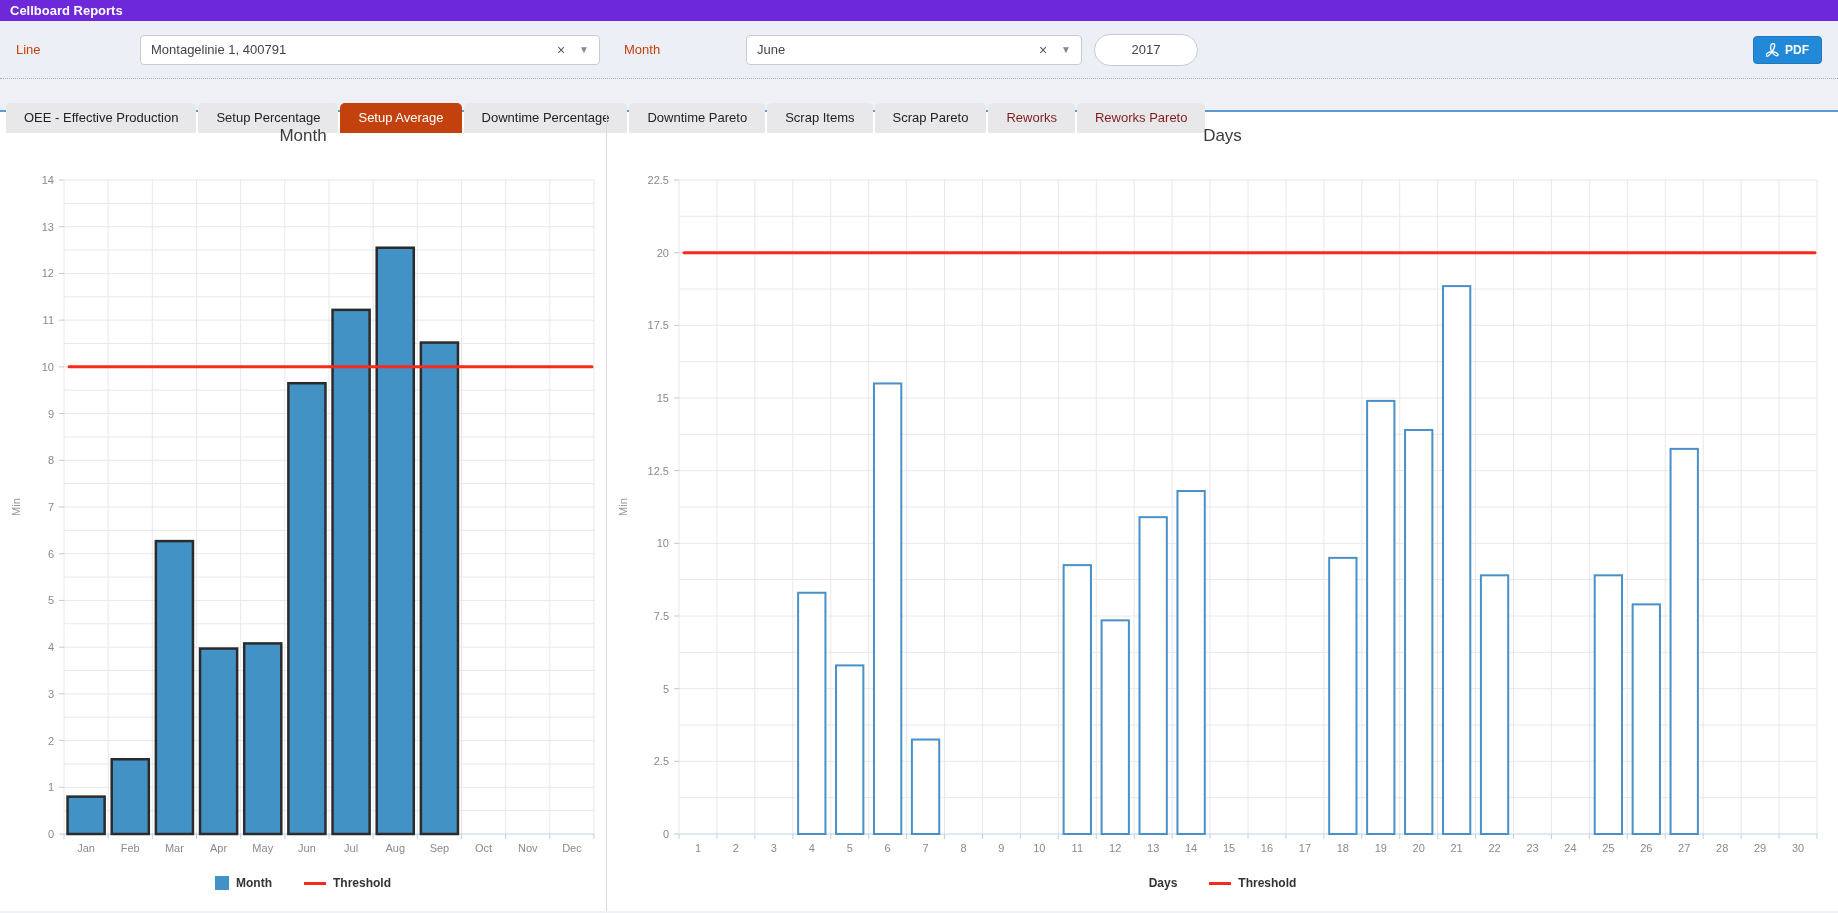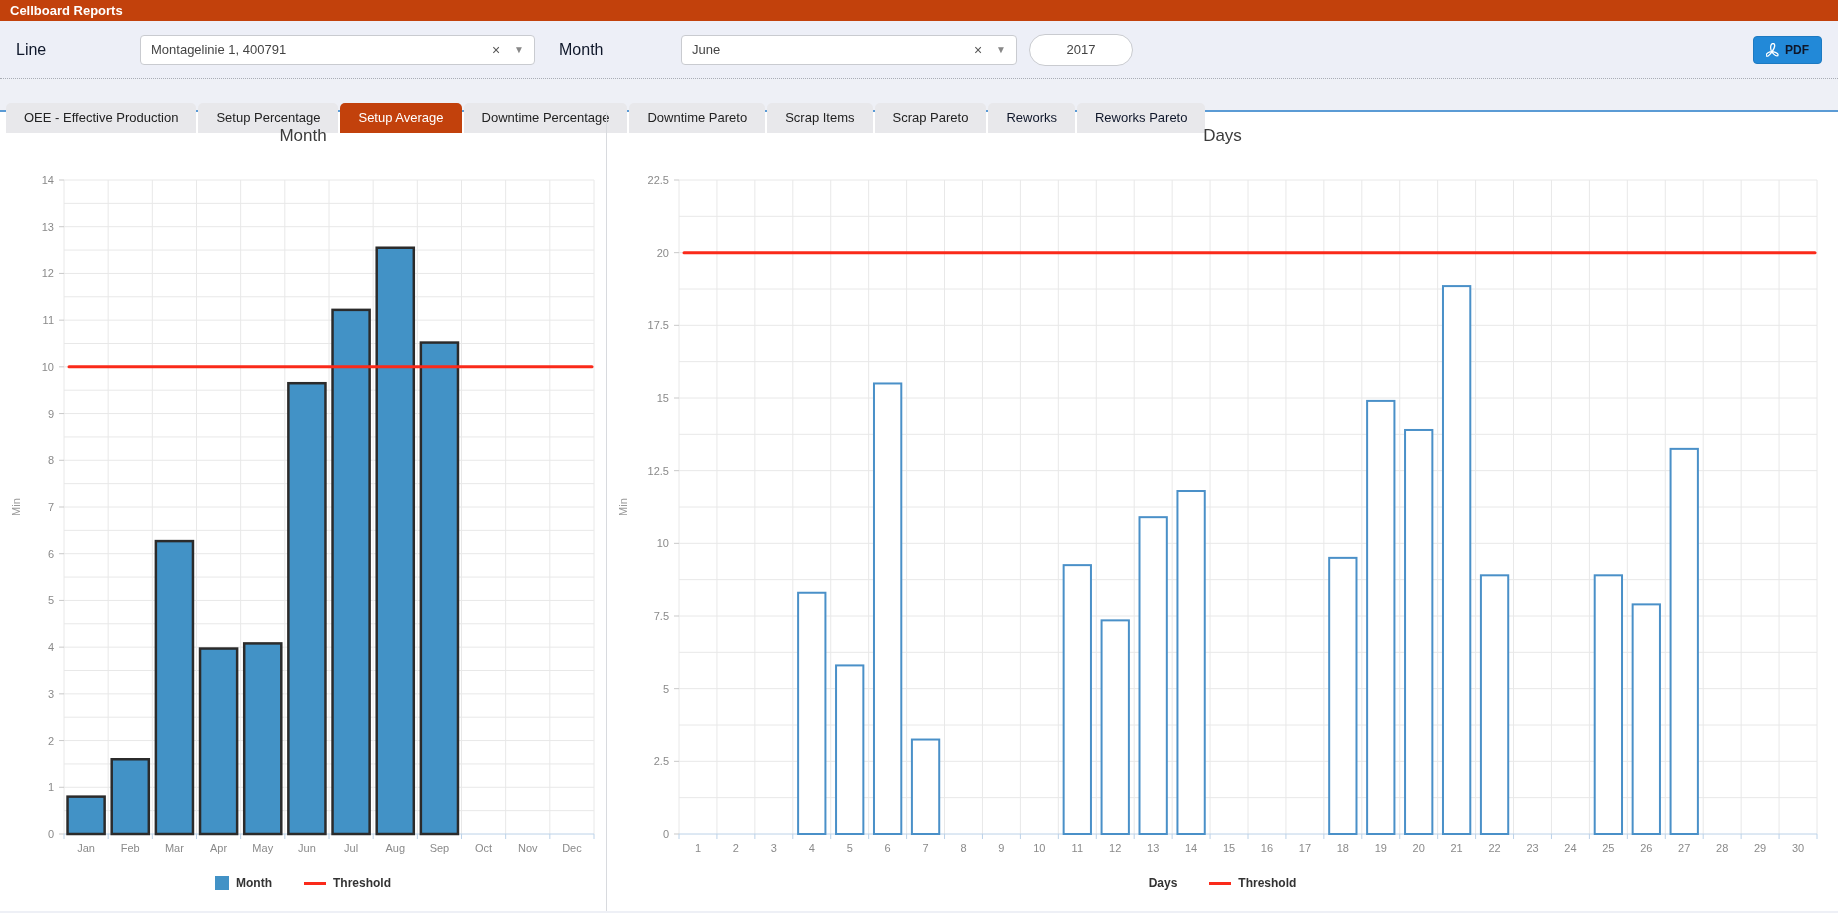--- a/index.html
+++ b/index.html
@@ -3,64 +3,64 @@
 <meta charset="utf-8">
 <style>
   * { box-sizing: border-box; margin: 0; padding: 0; }
   html, body { width: 1838px; height: 913px; overflow: hidden; }
   body {
     font-family: "Liberation Sans", sans-serif;
     background: #eef0f6;
   }
   
   .titlebar {
-    height: 21px; background: #c2410c; color: #ffffff;
+    height: 21px; background: #6d28d9; color: #ffffff;
     font-size: 13px; font-weight: bold; line-height: 21px; padding-left: 10px;
   }
   
   .filterbar {
     height: 58px; background: #edeff7; display: flex; align-items: center;
     padding: 0 16px; border-bottom: 1px dotted #a9adb5;
   }
-  .flabel { font-size: 16px; color: #0f172a; }
+  .flabel { font-size: 13px; color: #c2410c; }
   .flabel.line { width: 124px; }
   .flabel.month { width: 146px; padding-left: 24px; }
   .select {
     height: 30px; background: #fff; border: 1px solid #c9cbd0; border-radius: 4px;
     display: flex; align-items: center; font-size: 13px; color: #444;
     padding: 0 10px; cursor: pointer;
   }
   .select .sel-val { flex: 1; }
-  .select.line-select { width: 395px; }
+  .select.line-select { width: 460px; }
   .select.month-select { width: 336px; }
   .select .clear { color: #555; font-size: 14px; padding: 0 8px; }
   .select .caret { color: #888; font-size: 10px; padding-left: 6px; }
   .year-input {
     width: 104px; height: 32px; margin-left: 12px; text-align: center;
     border: 1px solid #c9cbd0; border-radius: 16px; font-size: 13px; color: #444;
     font-family: "Liberation Sans", sans-serif; background: #fff;
   }
   .spacer { flex: 1; }
   .pdf-button {
     height: 28px; background: #2289d8; border: 1px solid #1d7ac2; border-radius: 4px;
-    color: #0f172a; font-size: 12px; font-weight: bold; display: flex; align-items: center;
+    color: #ffffff; font-size: 12px; font-weight: bold; display: flex; align-items: center;
     gap: 6px; padding: 0 12px; cursor: pointer; font-family: "Liberation Sans", sans-serif; text-align: center;
   }
   
   .tabsrow {
     background: #eef0f6; padding: 4px 6px 0 6px;
     border-bottom: 2px solid #5b9bd5; height: 33px;
   }
   .tab {
     display: inline-block; background: #e8e8eb; color: #222; font-size: 13px;
     padding: 7px 18px 8px 18px; border-radius: 5px 5px 0 0; margin-right: 2px;
     cursor: pointer; vertical-align: bottom; margin-top: 20px;
   }
   .tab.active { background: #c2410c; color: #fff; }
-  .tab.disabled { color: #0f172a; cursor: default; }
+  .tab.disabled { color: #7f1d1d; cursor: default; }
   
   .panels { display: flex; background: #fff; height: 799px; }
   .panel { padding-top: 14px; }
   .panel.left { width: 607px; border-right: 1px solid #d8dade; }
   .panel.right { flex: 1; }
   .chart-title { font-size: 17px; font-weight: 400; color: #3b3b3b; text-align: center; }
   .legend { display: flex; justify-content: center; align-items: center; gap: 32px; margin-top: 6px; }
   .legend-item { display: flex; align-items: center; gap: 7px; font-size: 12px; font-weight: bold; color: #333; cursor: pointer; }
   .legend-swatch { width: 14px; height: 14px; }
   .legend-line { width: 22px; height: 3px; }

